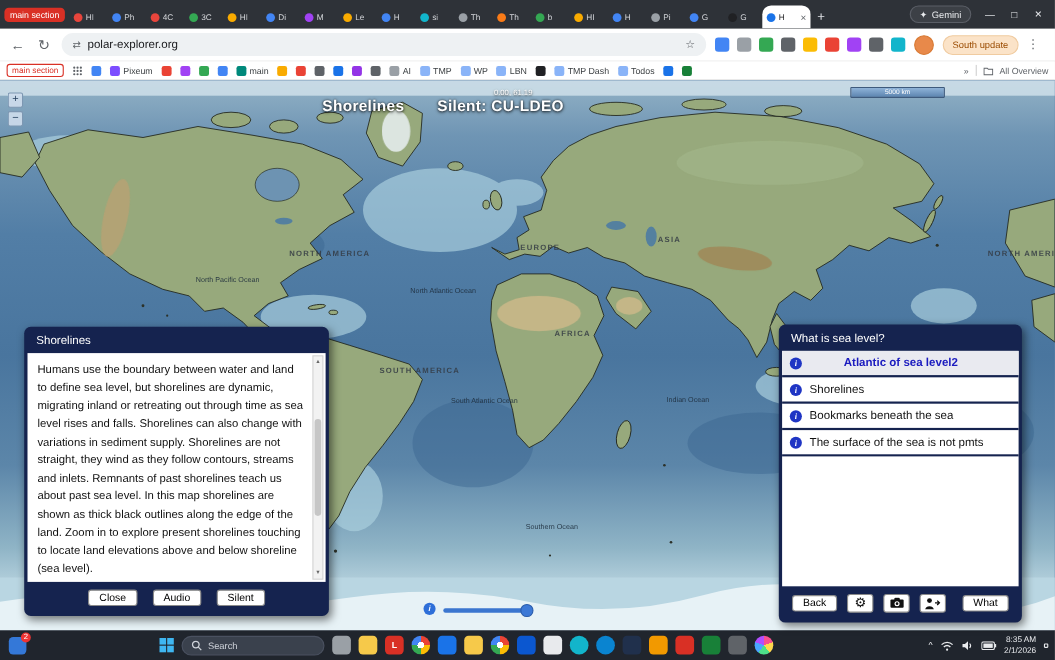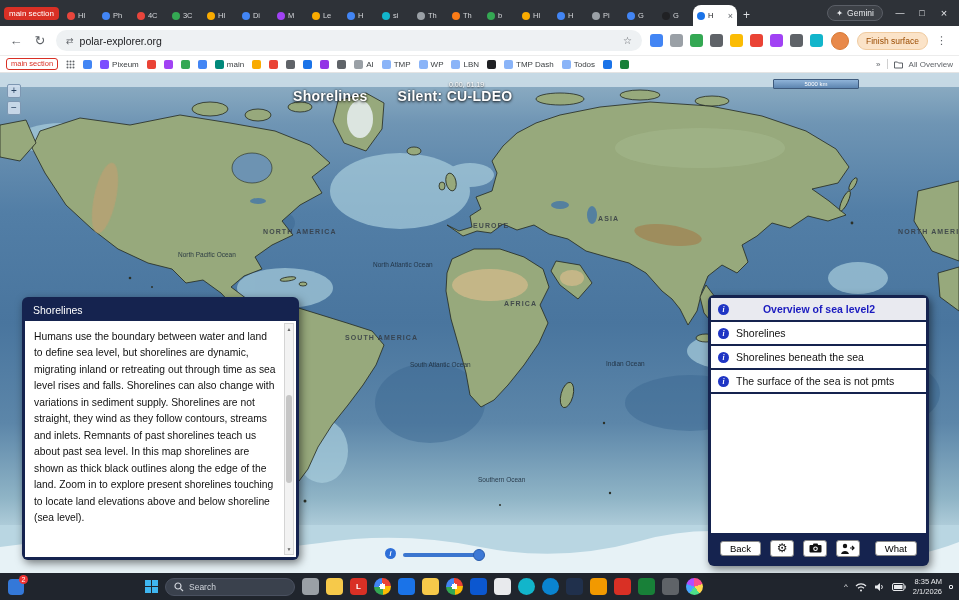--- a/index.html
+++ b/index.html
@@ -256,21 +256,21 @@
 
         <span class="ext" style="background: rgb(234, 67, 53);"></span>
 
         <span class="ext" style="background: rgb(161, 66, 244);"></span>
 
         <span class="ext" style="background: rgb(95, 99, 104);"></span>
 
         <span class="ext" style="background: rgb(18, 181, 203);"></span>
       </div>
     <span class="avatar"></span>
-    <span class="update-pill">Finish surface</span>
+    <span class="update-pill">South update</span>
     <span class="kebab">⋮</span>
   </div>
 
   <div class="bookmarksbar">
     <span class="bm-chip">main section</span>
     <svg width="9" height="9">
         <g fill="#5f6368">
           <circle cx="1.5" cy="1.5" r="1"></circle>
           <circle cx="4.5" cy="1.5" r="1"></circle>
           <circle cx="7.5" cy="1.5" r="1"></circle>
@@ -544,40 +544,49 @@
   <div class="dlg dlg-left">
     <div class="dlg-header">Shorelines</div>
     <div class="dlg-body">
       <span>Humans use the boundary between water and land to define sea level, but shorelines are dynamic, migrating inland or retreating out through time as sea level rises and falls. Shorelines can also change with variations in sediment supply. Shorelines are not straight, they wind as they follow contours, streams and inlets. Remnants of past shorelines teach us about past sea level. In this map shorelines are shown as thick black outlines along the edge of the land. Zoom in to explore present shorelines touching to locate land elevations above and below shoreline (sea level).</span>
       <div class="vscroll">
         <span>▲</span>
         <span class="vthumb"></span>
         <span>▼</span>
       </div>
     </div>
+    <div class="dlg-footer">
+
+        <button class="dlg-btn">Close</button>
+
+        <button class="dlg-btn">Audio</button>
+
+        <button class="dlg-btn">Silent</button>
+      </div>
   </div>
 
   <div class="dlg dlg-right">
+    <div class="dlg-header">What is sea level?</div>
     <div class="rlist">
 
         <div class="rrow overview">
           <span class="info-ic">i</span>
-          <span class="row-label">Overview of sea level2</span>
+          <span class="row-label">Atlantic of sea level2</span>
           <span class="check">✓</span>
         </div>
 
         <div class="rrow">
           <span class="info-ic">i</span>
           <span class="row-label">Shorelines</span>
           <span class="check">✓</span>
         </div>
 
         <div class="rrow">
           <span class="info-ic">i</span>
-          <span class="row-label">Shorelines beneath the sea</span>
+          <span class="row-label">Bookmarks beneath the sea</span>
           <span class="check">✓</span>
         </div>
 
         <div class="rrow">
           <span class="info-ic">i</span>
           <span class="row-label">The surface of the sea is not pmts</span>
           <span class="check">✓</span>
         </div>
       </div>
     <div class="rfill"></div>

